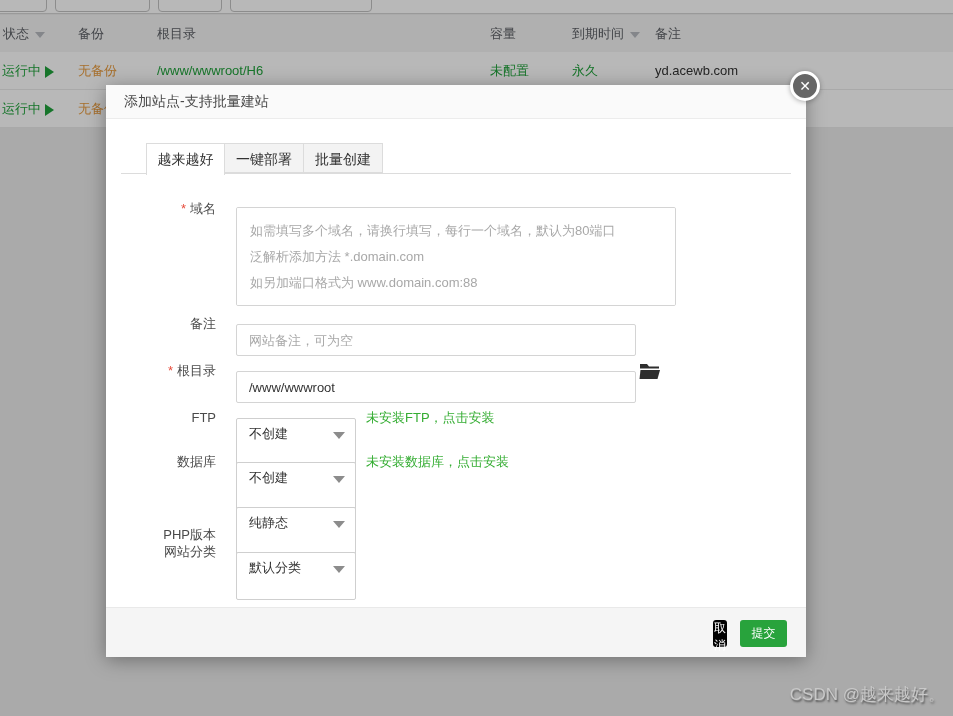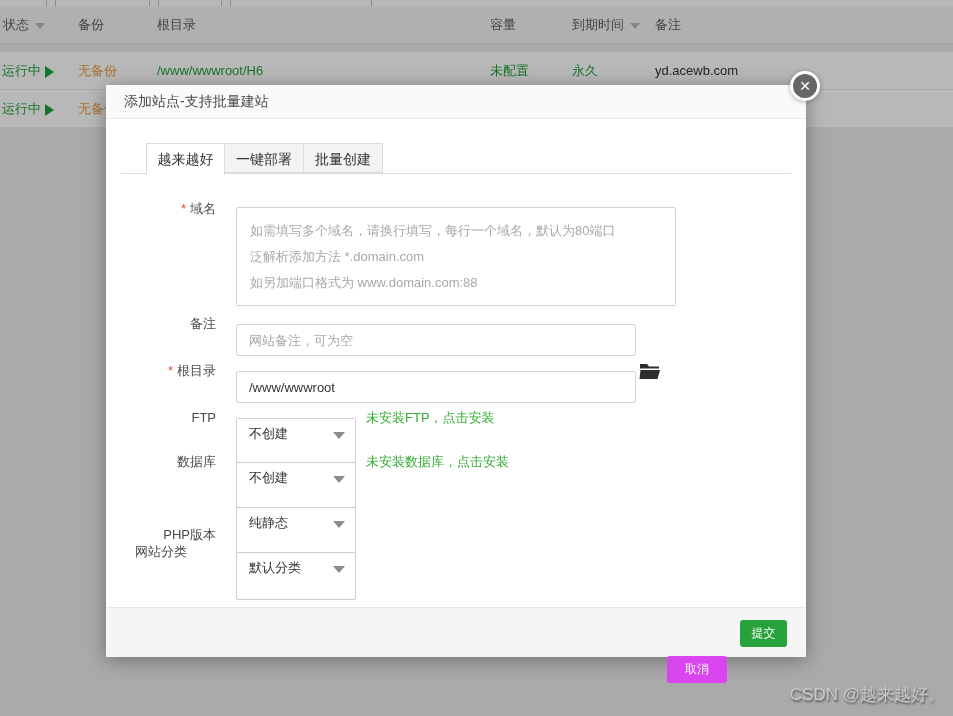--- a/index.html
+++ b/index.html
@@ -4,21 +4,21 @@
 <style>
   * { margin:0; padding:0; box-sizing:border-box; }
   html,body { width:953px; height:716px; }
   body { font-family:"Liberation Sans","DejaVu Sans",sans-serif; }
   .page { position:relative; width:953px; height:716px; background:#ececec; overflow:hidden; }
 
   
   .content { position:absolute; inset:0; }
   .topbar { position:absolute; left:0; top:0; width:953px; height:14px; background:#fff; border-bottom:1px solid #d5d5d5; overflow:hidden; }
   .tb-box { position:absolute; top:-12px; height:24px; background:#fff; border:1px solid #c3c3c3; border-radius:4px; }
-  .thead { position:absolute; left:0; top:6px; width:953px; height:38px; background:#f4f4f4; border-bottom:1px solid #e0e0e0; font-size:13px; color:#5d6066; }
+  .thead { position:absolute; left:0; top:15px; width:953px; height:38px; background:#f4f4f4; border-bottom:1px solid #e0e0e0; font-size:13px; color:#5d6066; }
   .thead .cell { position:absolute; top:0; line-height:38px; white-space:nowrap; }
   .caret-down { display:inline-block; width:0; height:0; border-left:5px solid transparent; border-right:5px solid transparent; border-top:6px solid #b7bac0; margin-left:6px; vertical-align:middle; }
   .trow { position:absolute; left:0; width:953px; height:38px; background:#fff; border-bottom:1px solid #ebebeb; font-size:13px; color:#333; }
   .trow .cell { position:absolute; top:0; line-height:38px; white-space:nowrap; }
   .green { color:var(--green); }
   .orange { color:var(--orange); }
   .play-icon { display:inline-block; width:0; height:0; border-top:6px solid transparent; border-bottom:6px solid transparent; border-left:9px solid var(--green); margin-left:4px; vertical-align:middle; }
 
   
   .overlay { position:absolute; inset:0; background:rgba(0,0,0,0.28); z-index:5; }
@@ -42,21 +42,21 @@
   textarea.ipt-area::placeholder { color:#a8a8a8; }
   input.ipt { width:400px; height:32px; border:1px solid #d4d4d4; border-radius:2px; padding:0 12px; font-size:13px; color:#333; outline:none; font-family:"Liberation Sans","DejaVu Sans",sans-serif; }
   input.ipt::placeholder { color:#a8a8a8; }
   .select { position:relative; width:120px; height:48px; border:1px solid #cfcfcf; border-radius:2px; background:#fff; line-height:30px; padding-left:12px; font-size:13px; color:#333; cursor:pointer; }
   .select .sel-caret { position:absolute; right:10px; top:13px; width:0; height:0; border-left:6px solid transparent; border-right:6px solid transparent; border-top:7px solid #8c8c8c; }
   .hint-link { position:absolute; left:260px; top:0; line-height:32px; font-size:13px; color:var(--link-green); cursor:pointer; white-space:nowrap; }
   .folder-btn { position:absolute; left:533px; top:6px; width:22px; height:20px; cursor:pointer; }
 
   .modal-footer { position:absolute; left:0; bottom:0; width:100%; height:50px; background:#f5f5f5; border-top:1px solid #e9e9e9; }
   .btn { position:absolute; top:12px; height:27px; border:none; border-radius:3px; color:#fff; font-size:12px; cursor:pointer; font-family:"Liberation Sans","DejaVu Sans",sans-serif; }
-  .btn-cancel { right:79px; width:60px; background:#d946ef;margin-top:36px; }
+  .btn-cancel { right:79px; width:14px; background:#000000; }
   .btn-submit { right:19px; width:47px; background:var(--btn-green); }
 
   .watermark { position:absolute; right:8px; top:683px; z-index:20; font-size:17px; color:#c9c9c9; text-shadow:1px 2px 2px rgba(55,55,55,0.75); }
 </style>
 </head>
 <body>
 
 <div class="page">
 
   <div class="content">
@@ -150,21 +150,21 @@
     </div>
 
     <div class="frow" style="top:406px;">
       <div class="flabel" style="line-height:32px;margin-top:28px;"><span>PHP版本</span></div>
       <div class="fctrl">
         <div class="select"><span>纯静态</span><span class="sel-caret"></span></div>
       </div>
     </div>
 
     <div class="frow" style="top:451px;">
-      <div class="flabel" style="line-height:32px;text-align:center;"><span>网站分类</span></div>
+      <div class="flabel" style="line-height:32px;"><span>网站分类</span></div>
       <div class="fctrl">
         <div class="select"><span>默认分类</span><span class="sel-caret"></span></div>
       </div>
     </div>
 
     <div class="modal-footer">
       <button class="btn btn-cancel">取消</button>
       <button class="btn btn-submit">提交</button>
     </div>
   </div>

